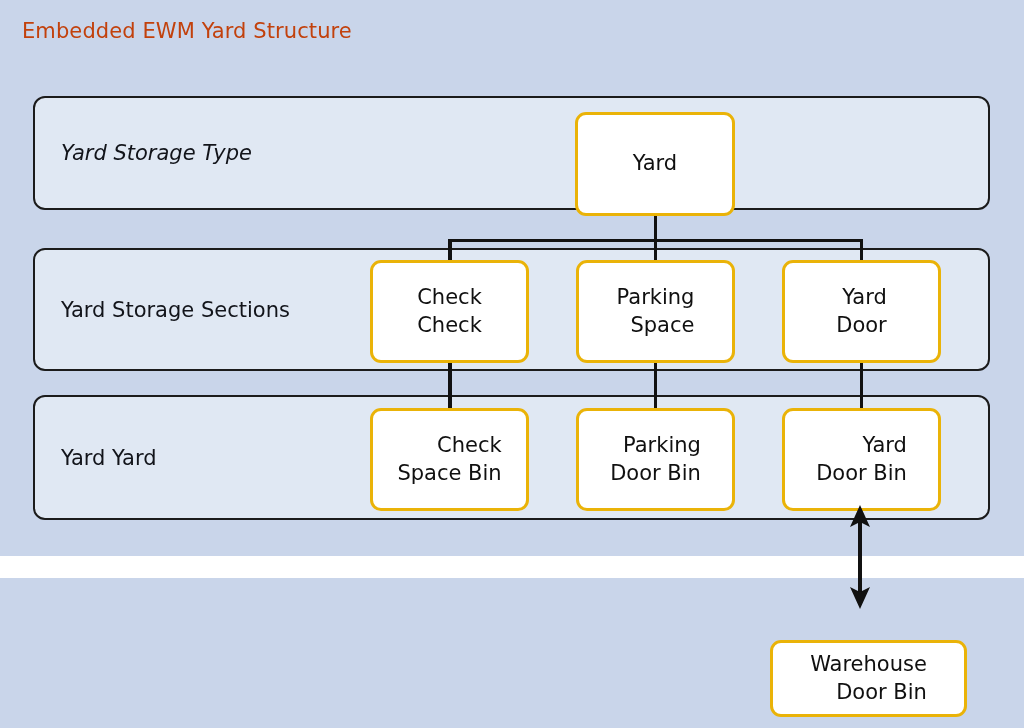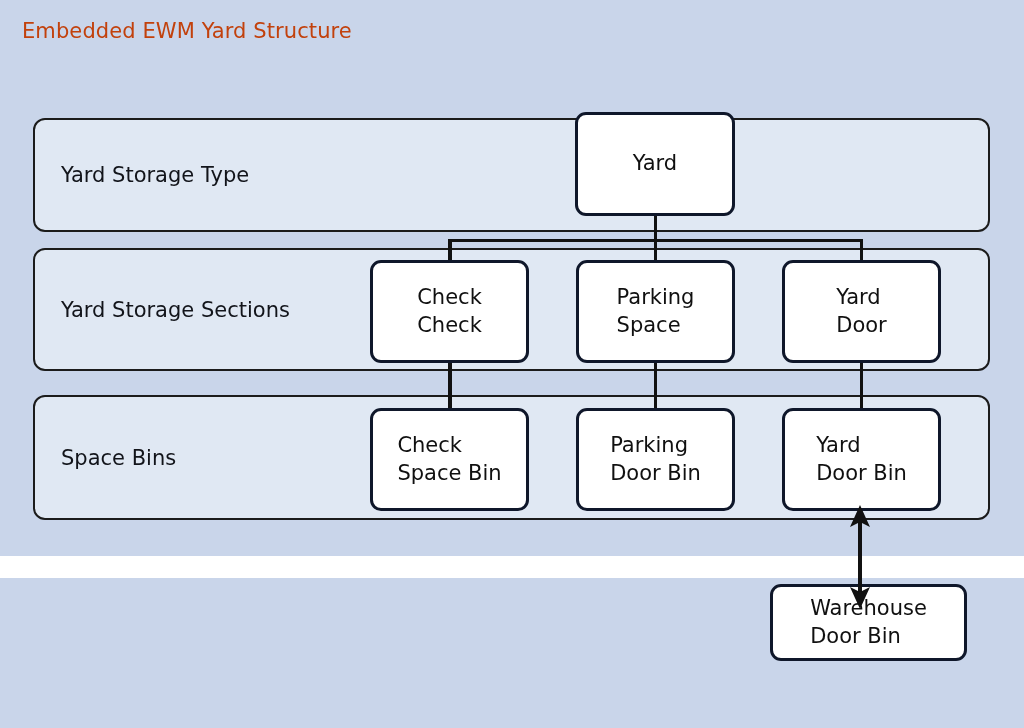--- a/index.html
+++ b/index.html
@@ -40,60 +40,60 @@
   
   .band {
     position: absolute;
     left: 33px;
     width: 957px;
     background: #e0e8f3;
     border: 2.5px solid #1b1b1b;
     border-radius: 12px;
     box-sizing: border-box;
   }
-  #band-type     { top: 118px; height: 114px; }
+  #band-type     { top: 96px; height: 114px; font-style: italic; }
   #band-sections { top: 248px; height: 123px; }
   #band-bins     { top: 395px; height: 125px; }
 
   .band-label {
     position: absolute;
     left: 26px;
     top: 50%;
     transform: translateY(-50%);
     font-size: 21px;
     color: #12141a;
     white-space: nowrap;
   }
 
   
   .node {
     position: absolute;
     background: #ffffff;
-    border: 3px solid #0f172a;
+    border: 3px solid #eab308;
     border-radius: 11px;
     box-sizing: border-box;
     display: flex;
     align-items: center;
     justify-content: center;
-    text-align: left;
+    text-align: right;
     font-size: 21px;
     line-height: 1.32;
     color: #101010;
     z-index: 5;
   }
   .node span { display: block; }
 
   #node-yard            { left: 575px; top: 112px; width: 160px; height: 104px; }
   #node-check-point     { left: 370px; top: 260px; width: 159px; height: 103px; }
   #node-parking-space   { left: 576px; top: 260px; width: 159px; height: 103px; }
   #node-yard-door       { left: 782px; top: 260px; width: 159px; height: 103px; }
   #node-check-point-bin { left: 370px; top: 408px; width: 159px; height: 103px; }
   #node-parking-bin     { left: 576px; top: 408px; width: 159px; height: 103px; }
   #node-yard-door-bin   { left: 782px; top: 408px; width: 159px; height: 103px; }
-  #node-wh-door-bin     { left: 770px; top: 584px; width: 197px; height: 77px; }
+  #node-wh-door-bin     { left: 770px; top: 640px; width: 197px; height: 77px; }
 
   
   .conn {
     position: absolute;
     background: #111111;
     z-index: 2;
   }
   .vline { width: 3.5px; }
   .hline { height: 3.5px; }
 
@@ -141,21 +141,21 @@
 
   <div class="band" id="band-type">
     <div class="band-label">Yard Storage Type</div>
   </div>
 
   <div class="band" id="band-sections">
     <div class="band-label">Yard Storage Sections</div>
   </div>
 
   <div class="band" id="band-bins">
-    <div class="band-label">Space Bins</div>
+    <div class="band-label">Yard Yard</div>
   </div>
 
   <div class="conn vline" id="c-yard-down"></div>
   <div class="conn hline" id="c-bus"></div>
   <div class="conn vline" id="c-bus-left"></div>
   <div class="conn vline" id="c-bus-mid"></div>
   <div class="conn vline" id="c-bus-right"></div>
 
   <div class="conn vline" id="c-cp-bin"></div>
   <div class="conn vline" id="c-ps-bin"></div>

